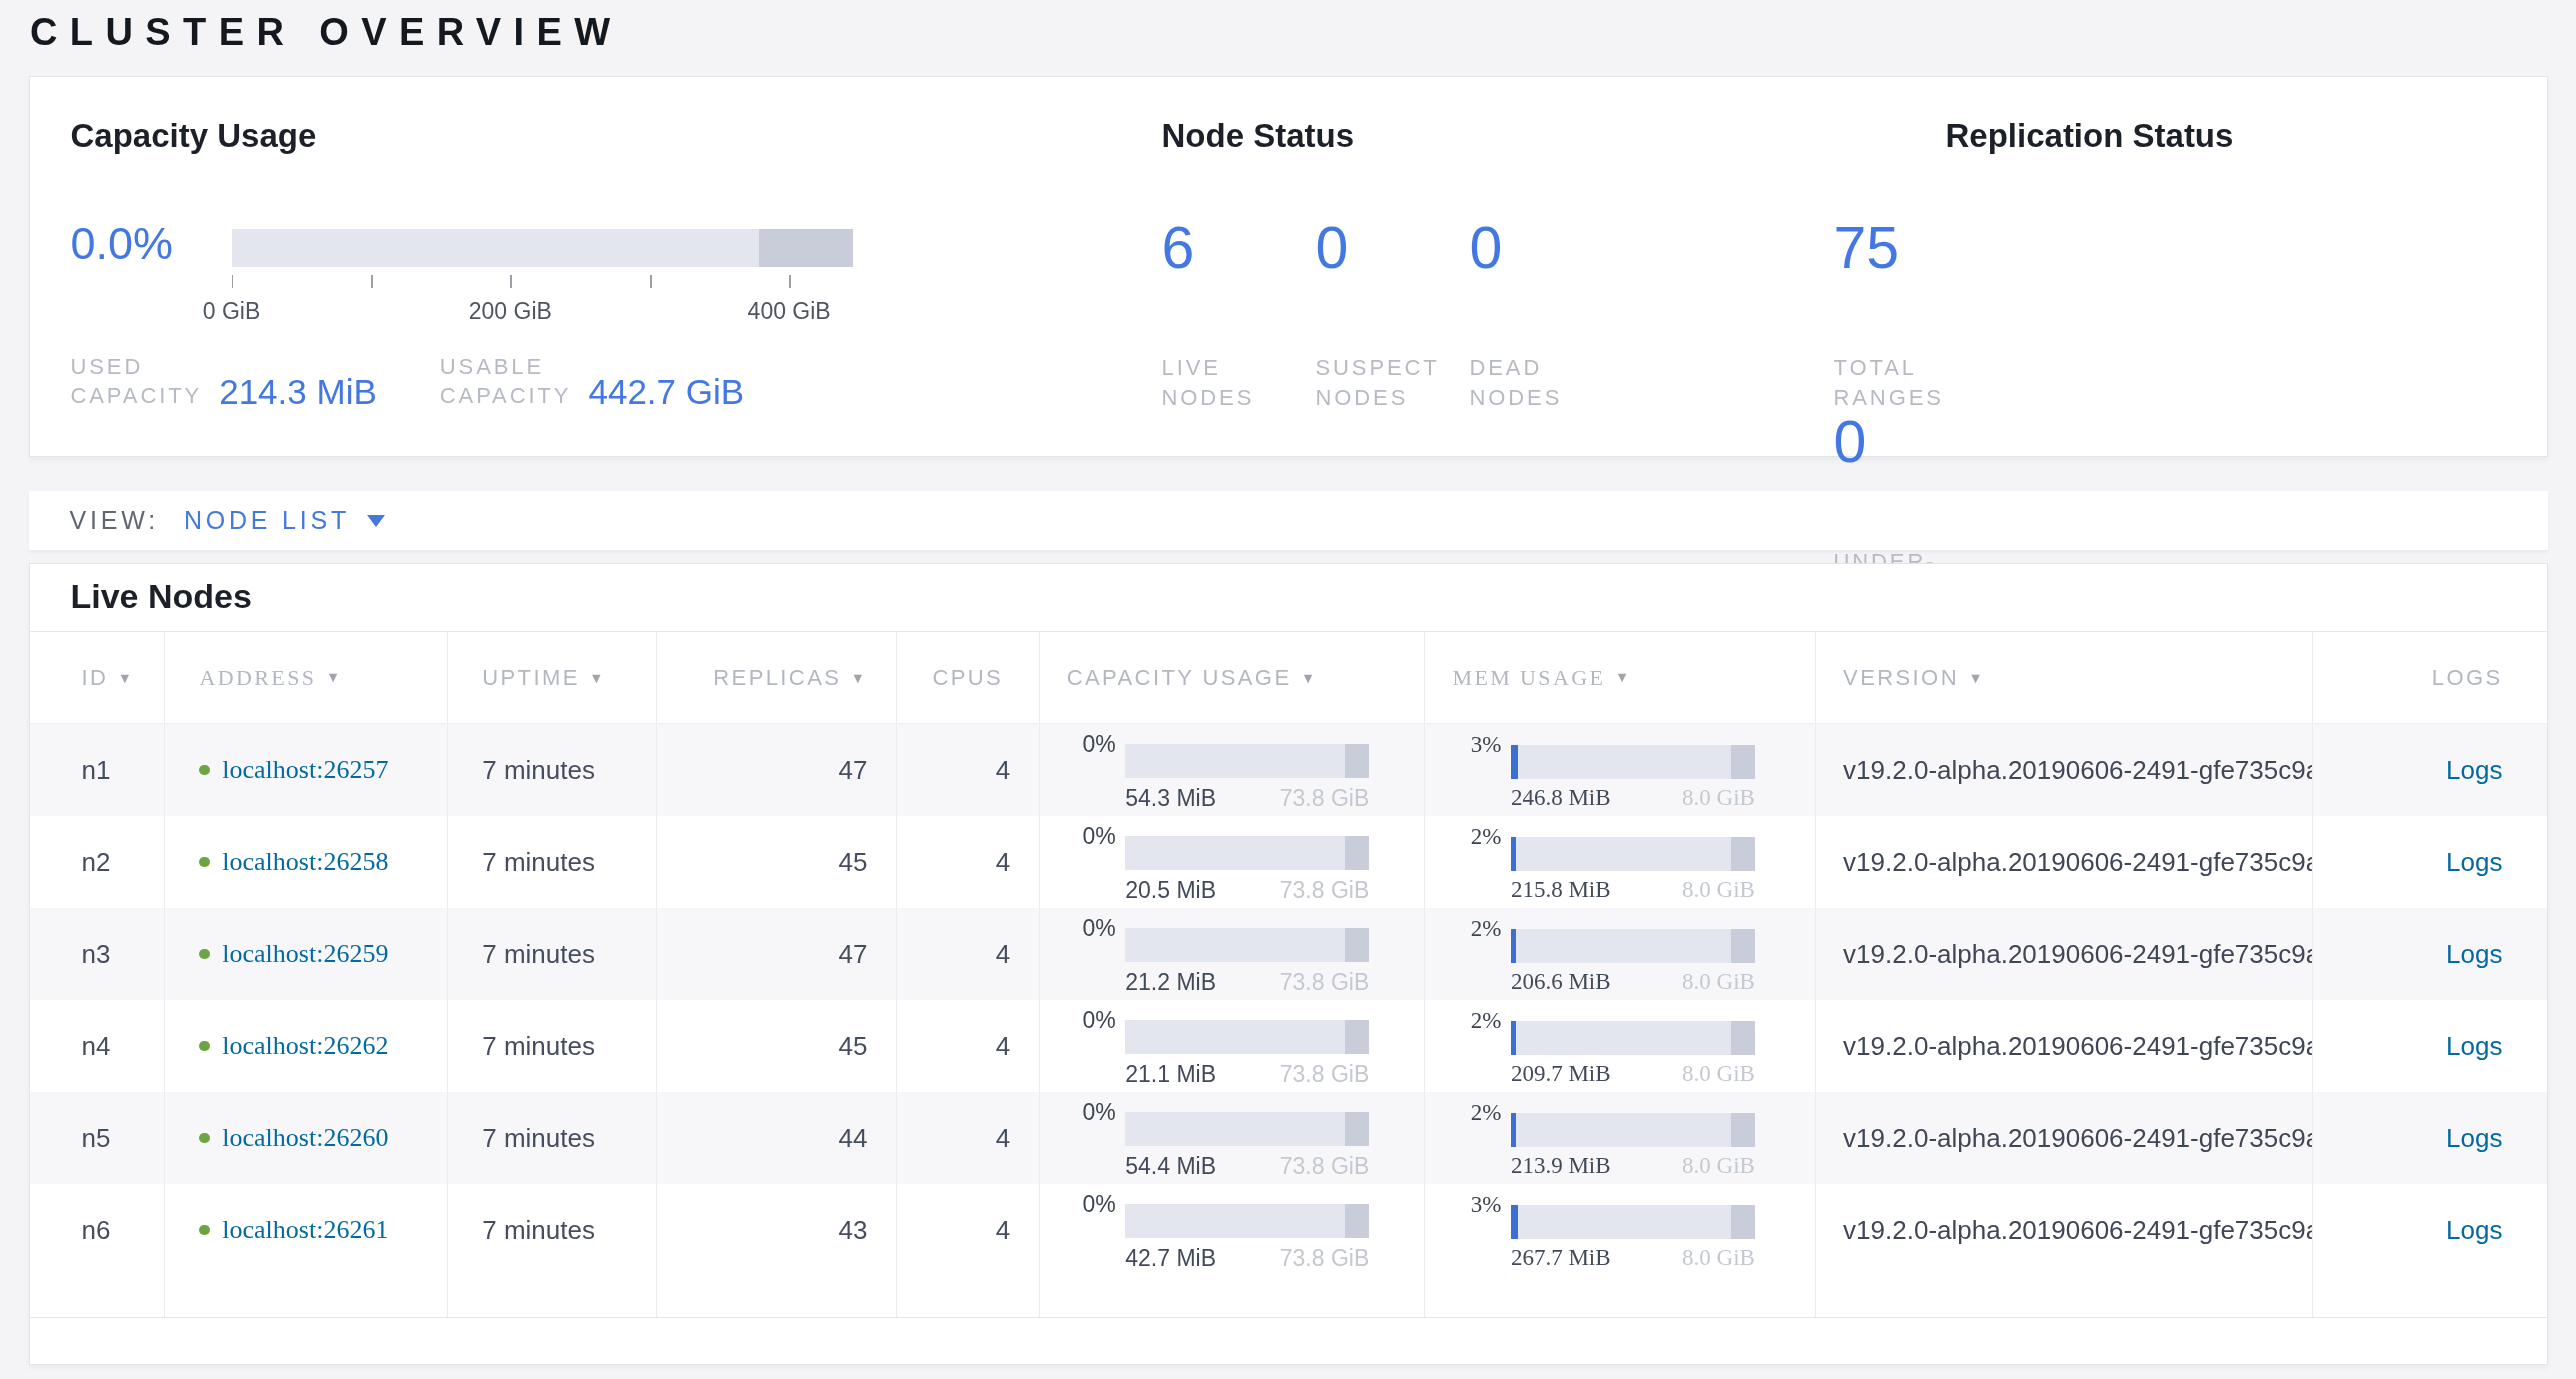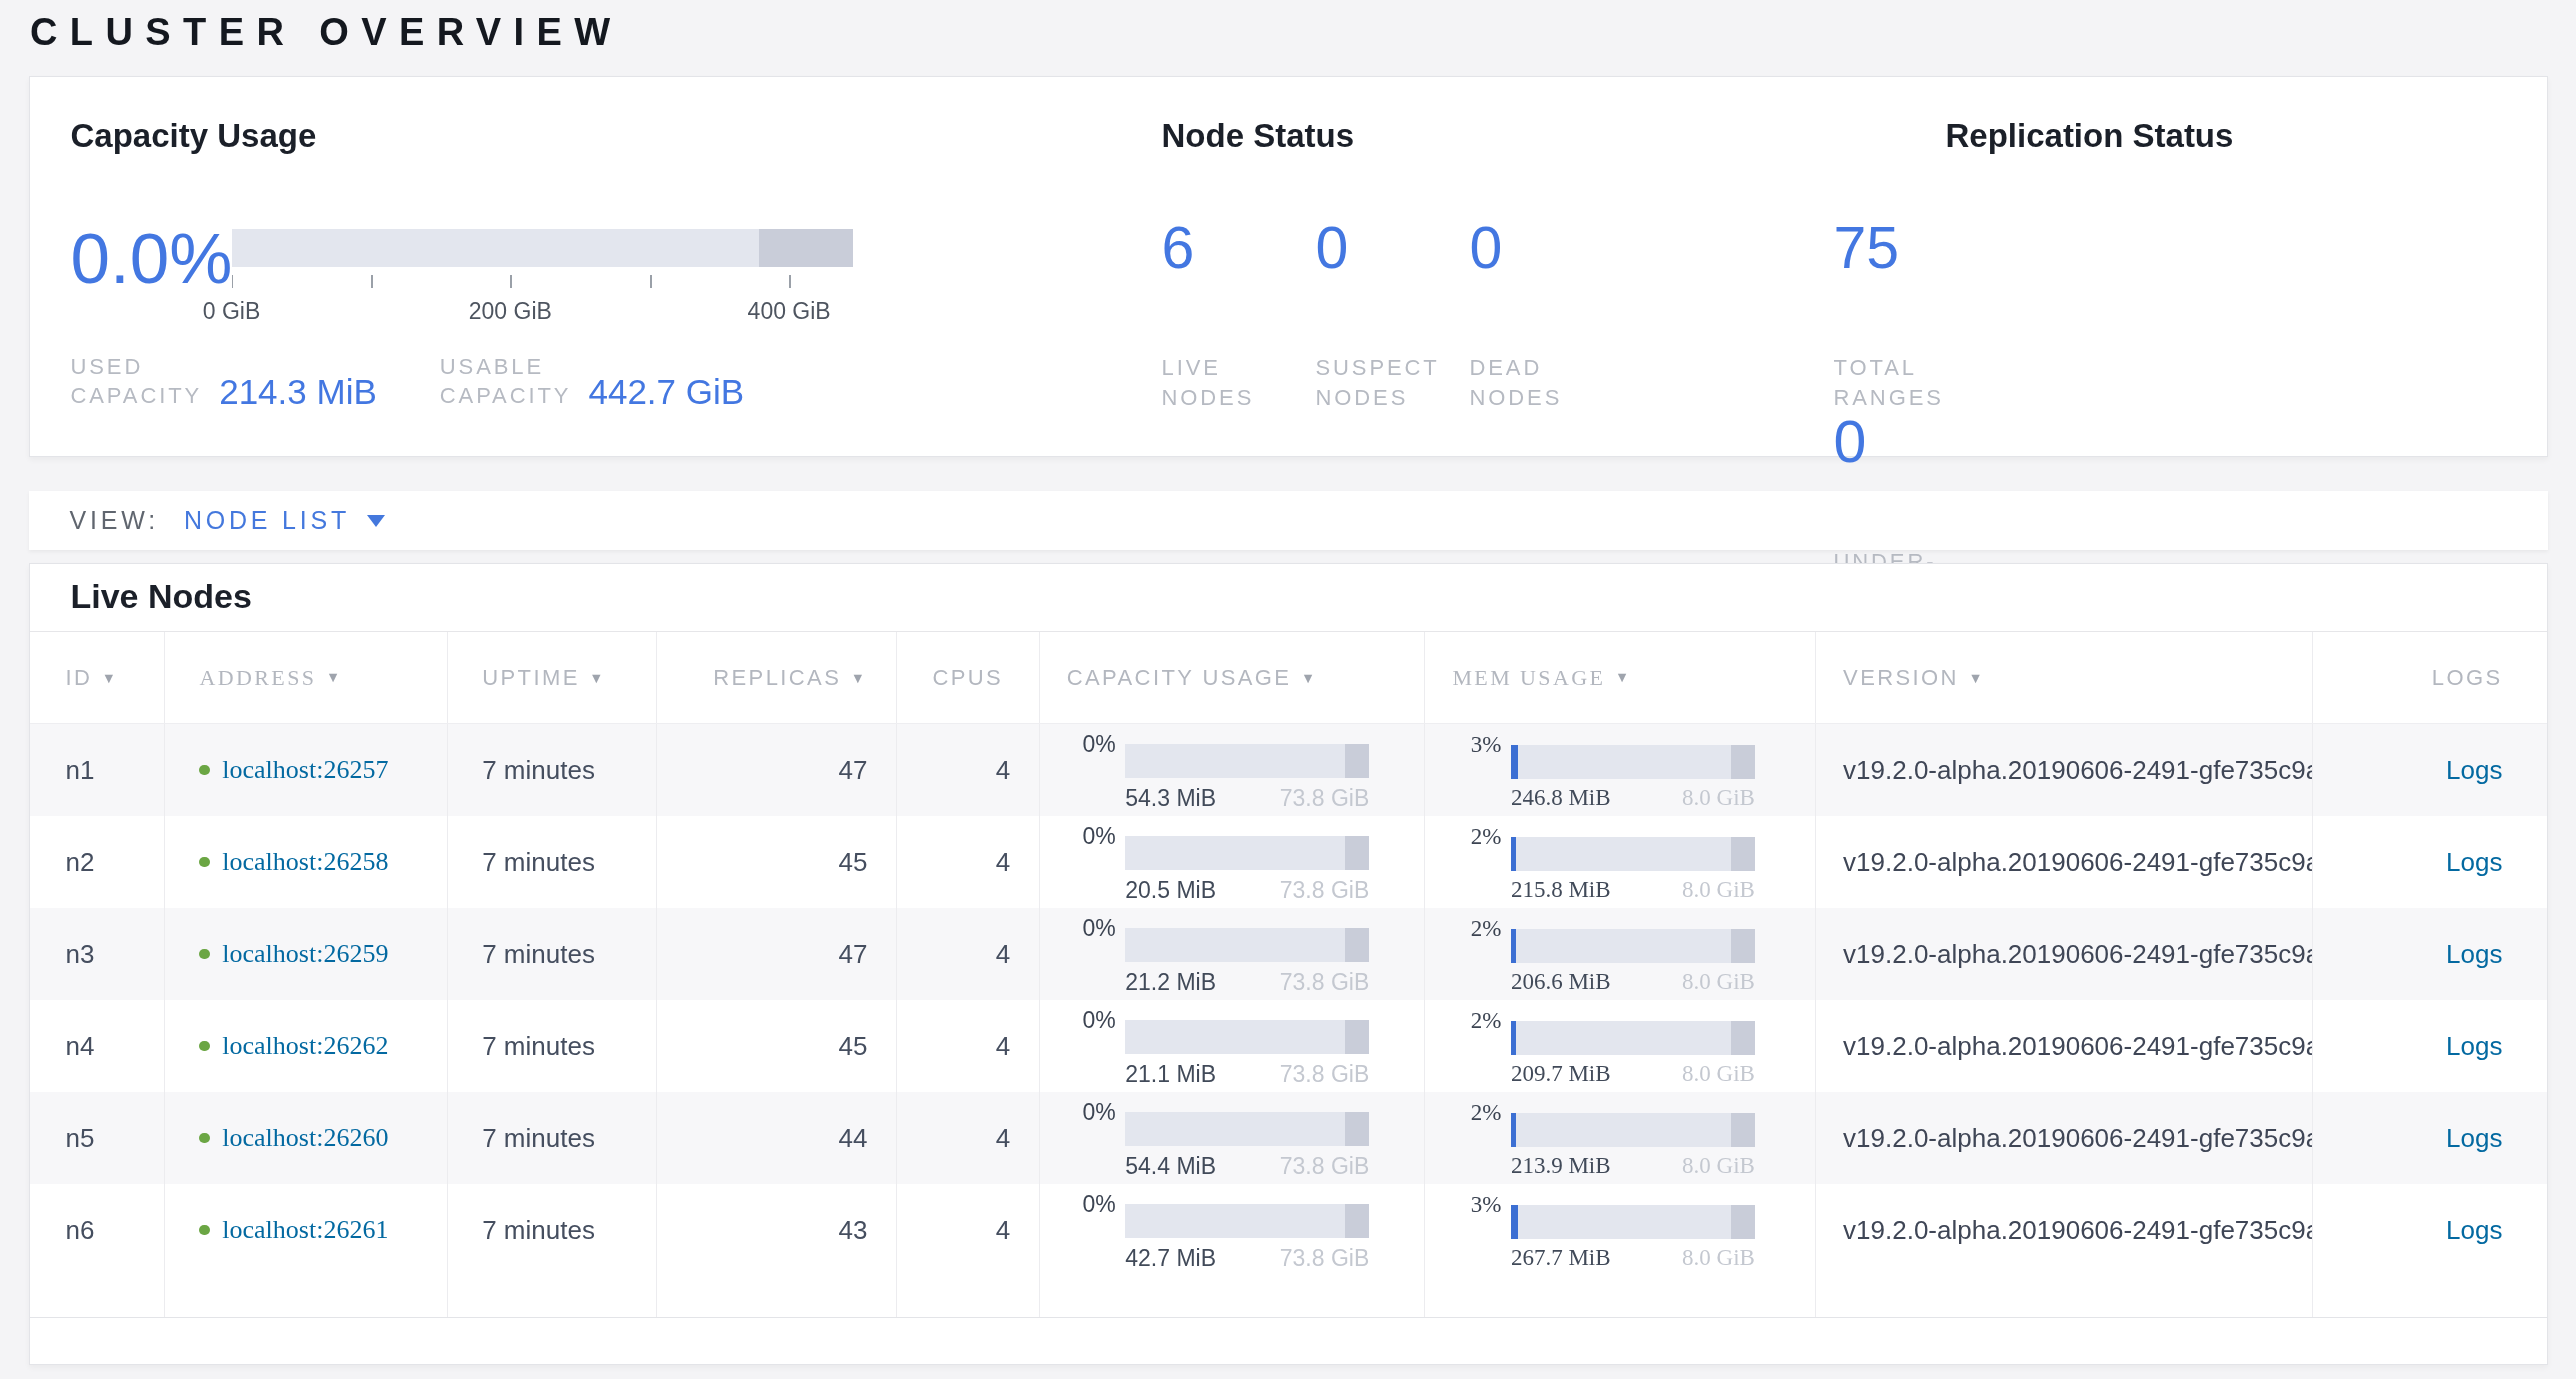--- a/index.html
+++ b/index.html
@@ -10,21 +10,21 @@
               letter-spacing:12.4px;color:#14181f;}
   
   .card{position:absolute;left:28.5px;width:2519px;background:#fff;border:1.9px solid #e3e4e8;
         box-sizing:border-box;box-shadow:0 2.9px 5.7px rgba(0,0,0,.045);}
   .summary{top:76px;height:381px;}
   .sec-title{position:absolute;margin:0;font-size:33px;font-weight:700;color:#1b2029;}
   .t-cap{left:41px;top:40px;}
   .t-nodes{left:1132px;top:40px;}
   .t-repl{left:1916px;top:40px;}
   
-  .cap-big{position:absolute;left:41px;top:141px;font-size:71px;font-weight:500;color:#4377e1;}
+  .cap-big{position:absolute;left:41px;top:141px;font-size:45px;font-weight:500;color:#4377e1;}
   .cap-bar{position:absolute;left:202px;top:152px;width:621px;height:38px;background:#e3e6ee;}
   .cap-bar .used{position:absolute;left:0;top:0;bottom:0;background:#3c6fd3;}
   .cap-bar .reserved{position:absolute;right:0;top:0;bottom:0;background:#c9cdd9;}
   .cap-ticks{position:absolute;left:202px;top:198px;width:621px;height:57px;}
   .tick{position:absolute;top:0;width:1.9px;height:13.3px;background:#9aa0a8;}
   .tick-label{position:absolute;top:23px;font-size:23px;color:#4e5560;transform:translateX(-50%);white-space:nowrap;}
   .cap-stats{position:absolute;left:41px;top:276px;display:flex;gap:63px;}
   .cap-stat{display:flex;align-items:flex-end;}
   .cap-stat .lbl{width:143px;font-size:22px;line-height:28.5px;letter-spacing:2.9px;color:#b6bac2;}
   .cap-stat .val{font-size:35px;color:#4377e1;line-height:36px;margin-left:5.7px;white-space:nowrap;}
@@ -52,21 +52,21 @@
   .table{position:absolute;left:0;top:67px;width:100%;}
   .thead,.tr{display:flex;}
   .thead{height:93px;border-top:1.9px solid #e6e6e9;border-bottom:1.9px solid #eeeef1;box-sizing:border-box;}
   .tr{height:92px;}
   .tbody .tr:nth-child(odd){background:#f7f7f9;}
   .tr.footer{height:42px;background:#fff;border-bottom:1.9px solid #e3e4e8;box-sizing:border-box;}
   .th,.td{box-sizing:border-box;display:flex;align-items:center;overflow:hidden;}
   .th{font-size:22px;letter-spacing:2.4px;color:#b3b7bf;font-weight:400;}
   .td{font-size:26px;color:#454e5f;}
   .th:not(.c8),.td:not(.c8){border-right:1.9px solid #ececef;}
-  .c0{width:136px;padding-left:36px;}
+  .c0{width:136px;padding-left:52px;}
   .c1{width:283px;padding-left:34px;font-family:Liberation Serif, serif;}
   .c2{width:209px;padding-left:34px;}
   .c3{width:240px;justify-content:flex-end;padding-right:28.5px;}
   .c4{width:143px;justify-content:flex-end;padding-right:28.5px;}
   .th.c4{justify-content:center;padding:0;}
   .c5{width:386px;padding-left:27px;}
   .c6{width:391px;padding-left:27px;font-family:Liberation Serif, serif;}
   .c7{width:497px;padding-left:27px;}
   .c8{width:234px;justify-content:flex-end;padding-right:44px;}
   .sort{font-size:14.3px;color:#9fa4ad;margin-left:9.5px;}

